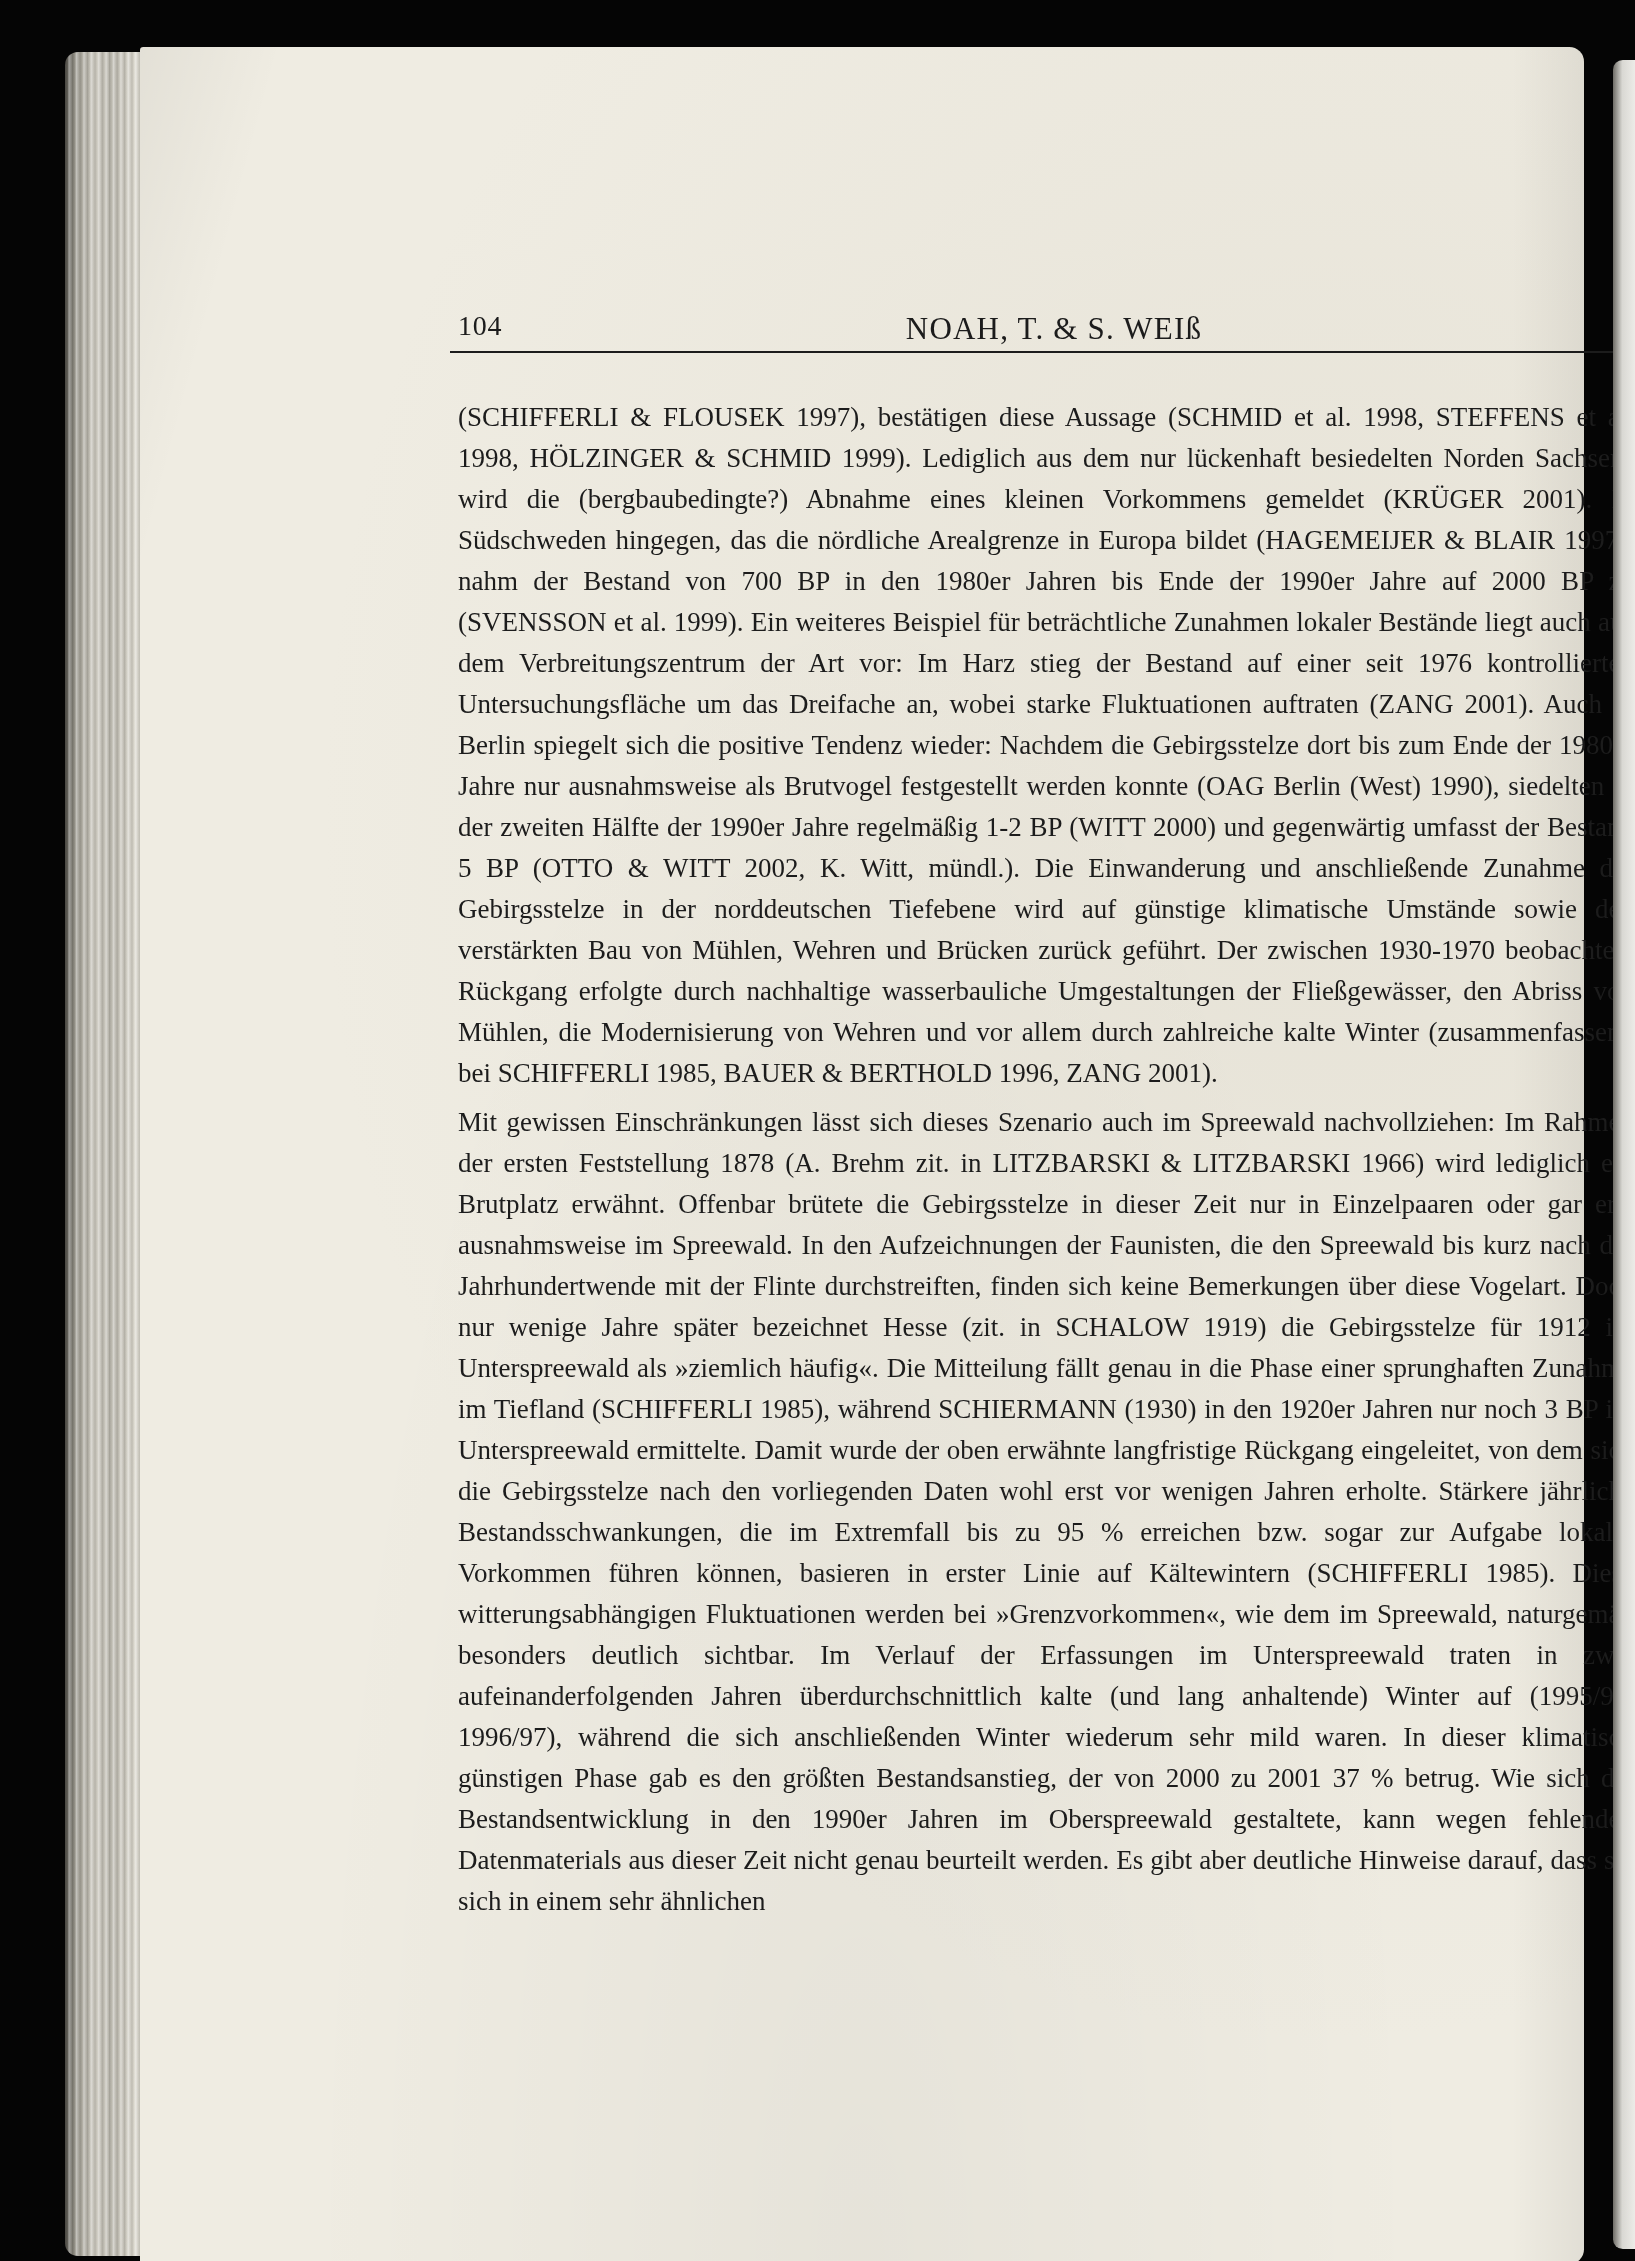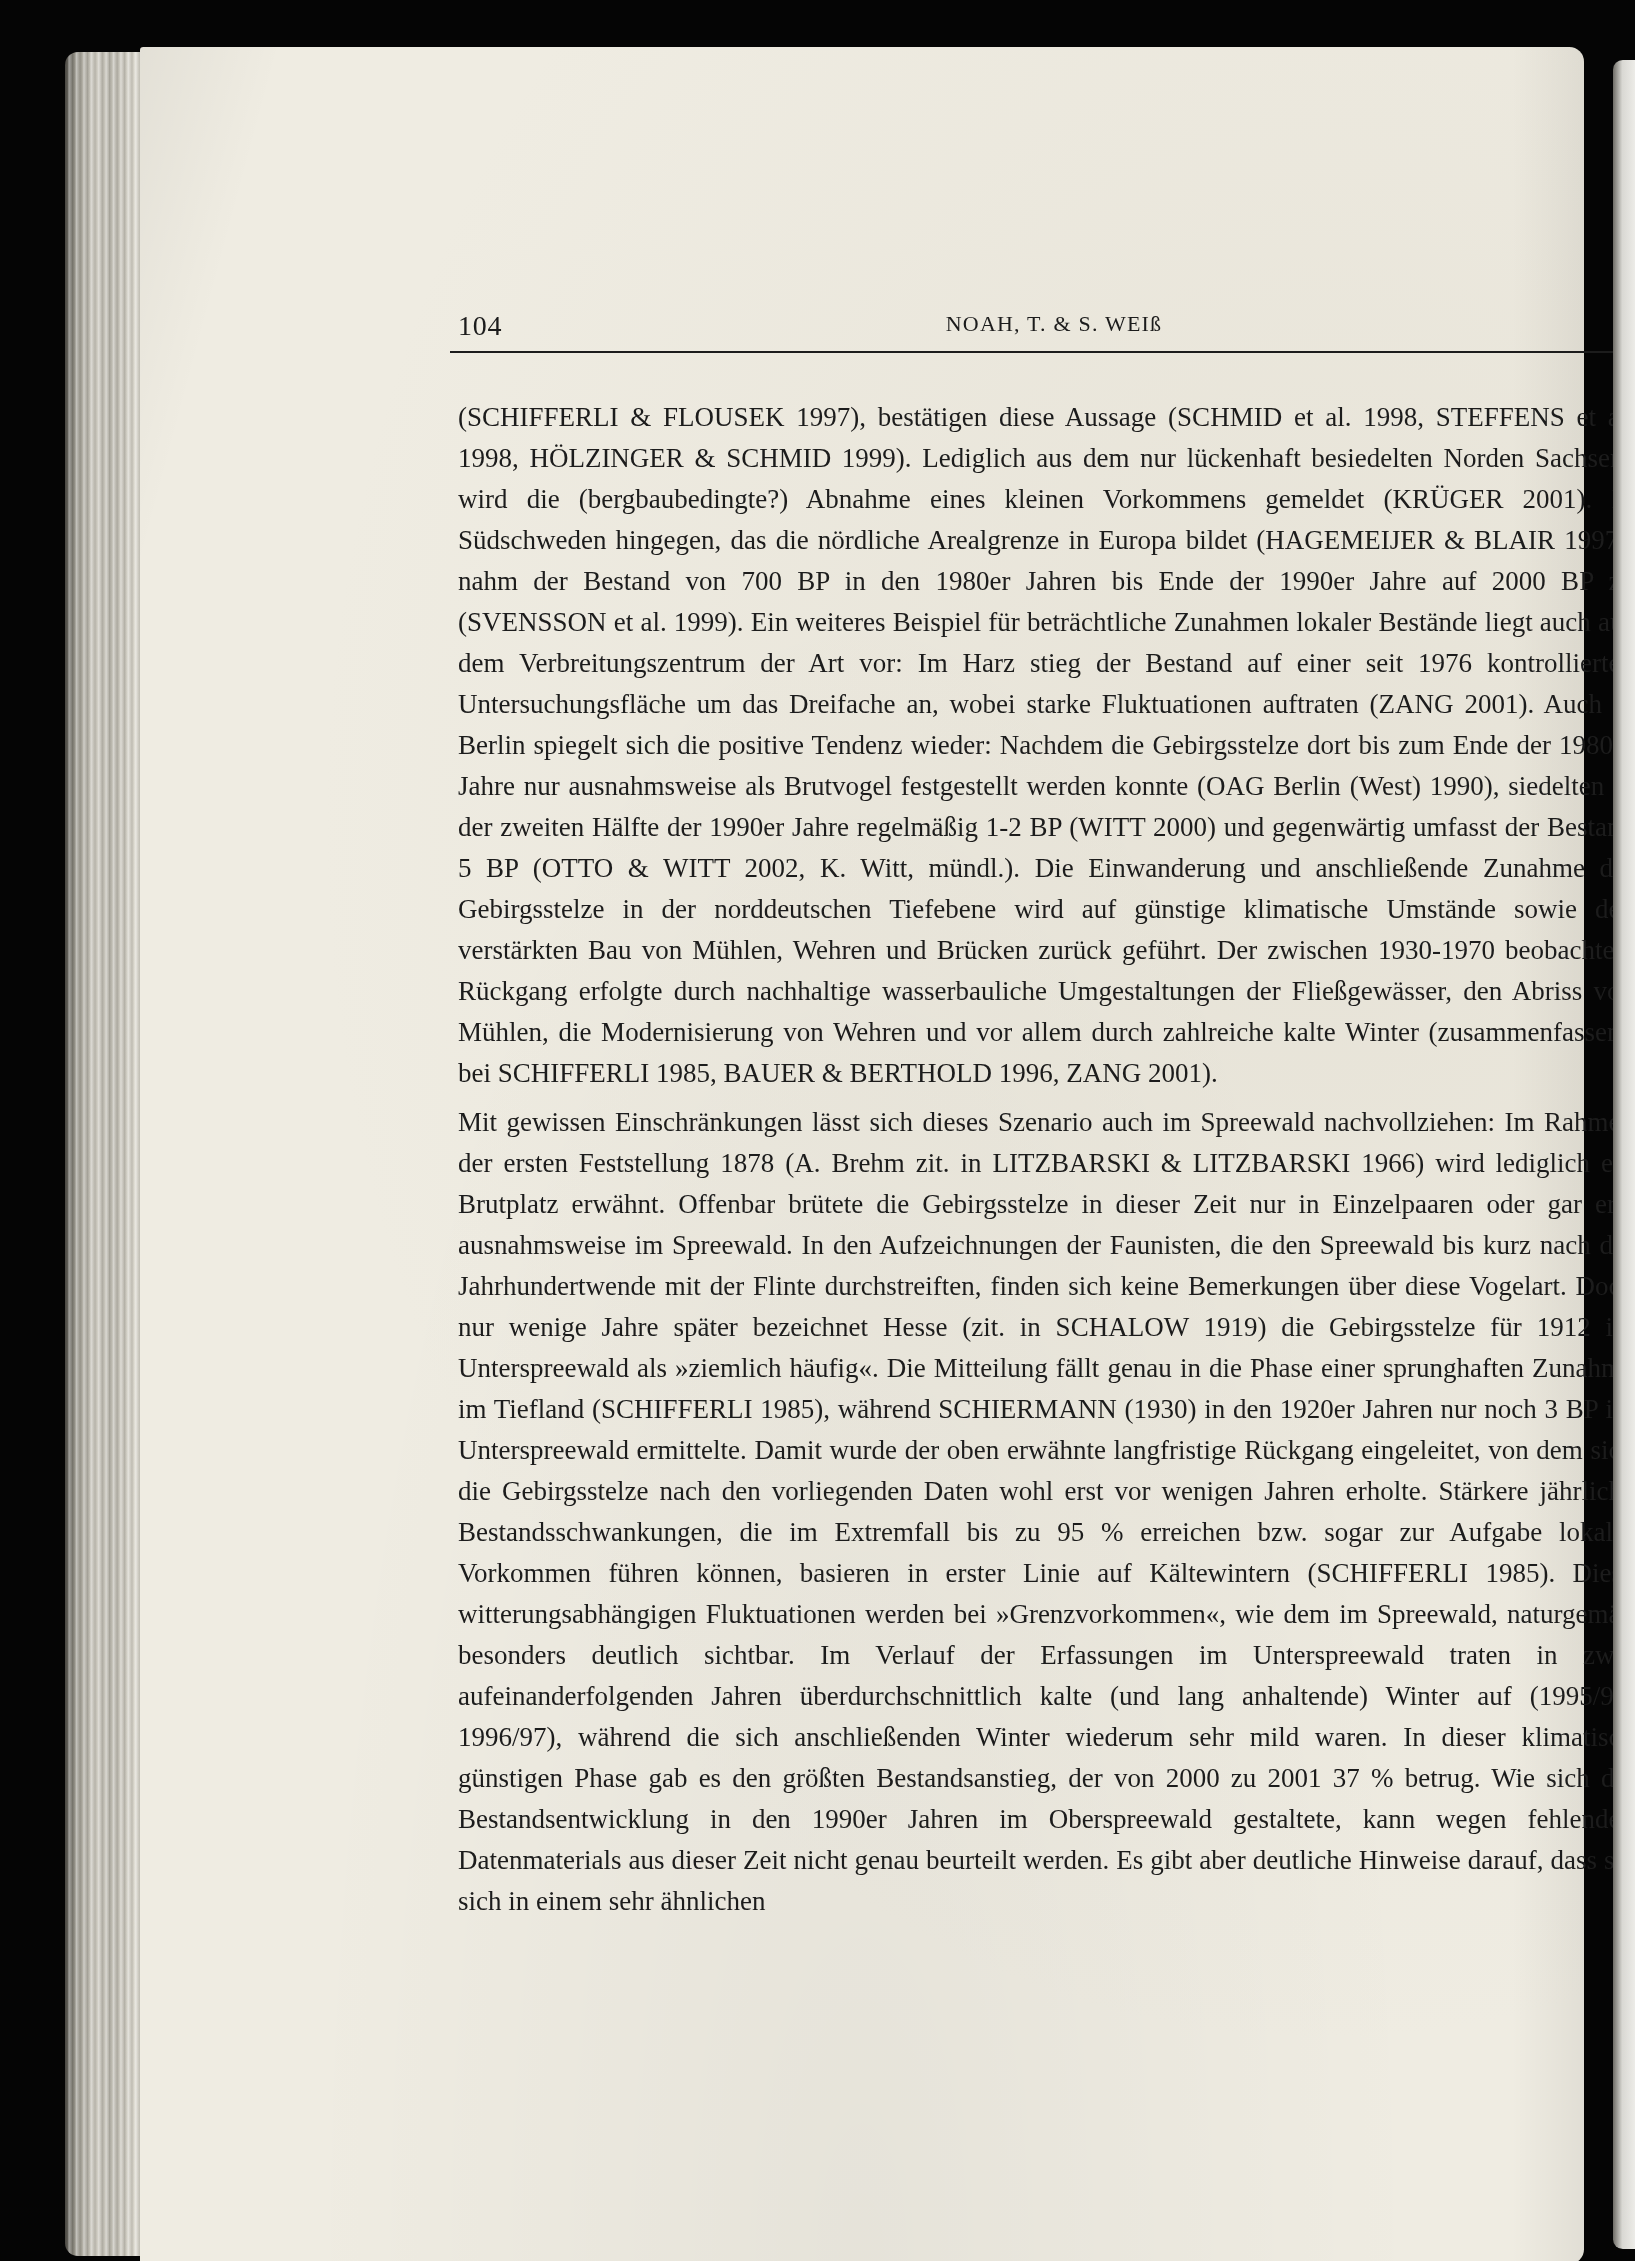--- a/index.html
+++ b/index.html
@@ -64,21 +64,21 @@
   .page-number {
     position:absolute;
     left:0; top:0;
     font-size:28px;
     letter-spacing:0.8px;
   }
   .running-title {
     position:absolute;
     left:50%; top:0.8px;
     transform:translateX(-50%);
-    font-size:22px;
+    font-size:31px;
     letter-spacing:1.2px;
     white-space:nowrap;
   }
   .header-rule {
     margin-top:11.4px;
     border-bottom:2.5px solid var(--ink, #1c1c1c);
   }
 
   .body-text p {
     font-size:27px;

